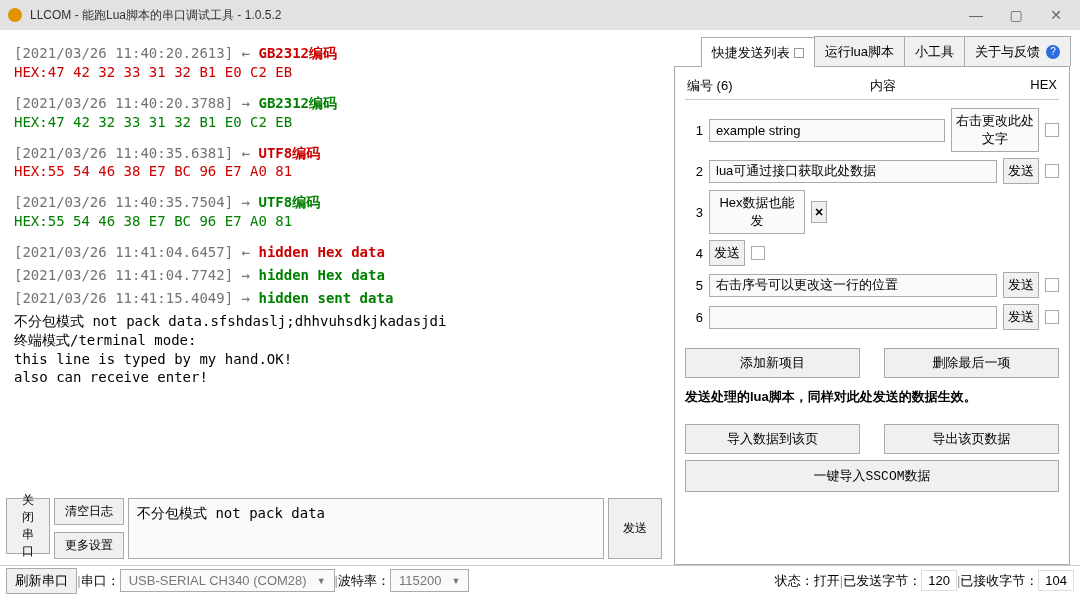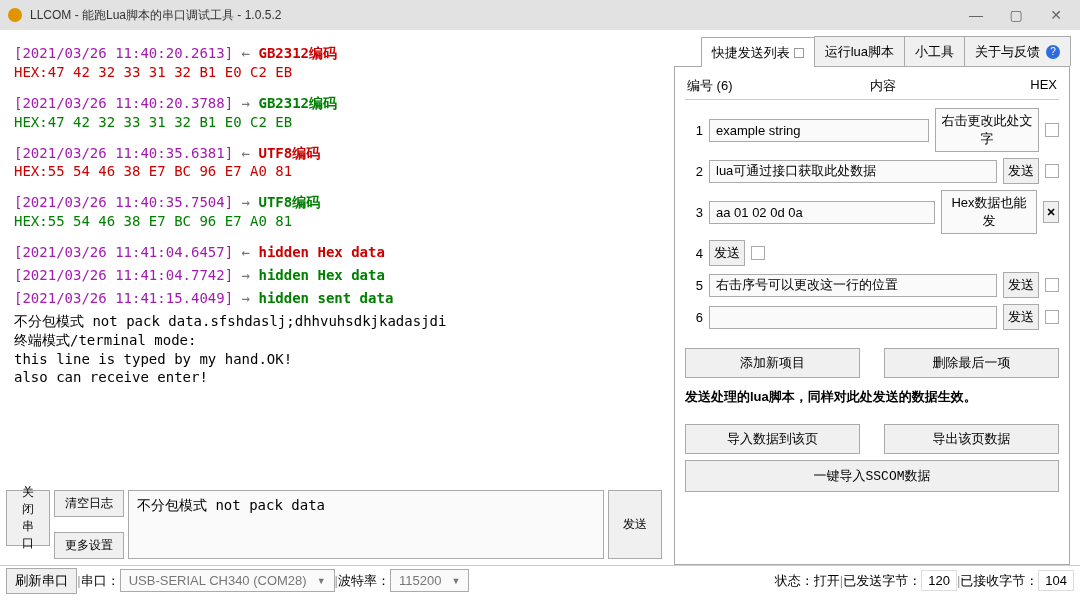--- a/index.html
+++ b/index.html
@@ -9,30 +9,30 @@
     .titlebar .app-icon { width: 14px; height: 14px; background: #e09400; border-radius: 50%; margin-right: 8px; }
     .titlebar .title { flex: 1; font-size: 12px; }
     .titlebar .btn { width: 40px; height: 30px; display: flex; align-items: center; justify-content: center; color: #666; font-size: 14px; }
     
     .content { display: flex; height: 535px; }
     .left { flex: 1; display: flex; flex-direction: column; padding: 6px 6px 0 6px; }
     .right { width: 412px; display: flex; flex-direction: column; padding: 6px 10px 0 6px; }
     
     .log-area { flex: 1; font-family: Consolas, monospace; font-size: 14px; line-height: 1.35; padding: 8px 0 8px 8px; overflow-y: auto; white-space: pre-wrap; }
     .log-entry { margin-bottom: 12px; }
-    .ts { color: #a21caf; }
+    .ts { color: #737373; }
     .arrow { color: #777; }
     .msg-red { color: #c00; font-weight: bold; }
     .msg-green { color: #008000; font-weight: bold; }
     .hex-red { color: #c00; }
     .hex-green { color: #008000; }
     .plain-green { color: #000000; }
     
     .bottom-controls { display: flex; gap: 4px; padding: 4px 0 6px 0; align-items: stretch; }
-    .side-btns2 { display: flex; flex-direction: column; gap: 15px; }
+    .side-btns2 { display: flex; flex-direction: column; gap: 7px; }
     .btn-std { background: #f0f0f0; border: 1px solid #aaa; padding: 4px 10px; font-size: 12px; cursor: pointer; }
     .btn-close-port { height: 56px; width: 44px; display:flex; align-items:center; justify-content:center; text-align:center; }
     .input-area { flex: 1; border: 1px solid #aaa; background: #fafafa; padding: 6px 8px; font-family: Consolas, monospace; font-size: 14px; resize: none; }
     .btn-send { width: 54px; display:flex; align-items:center; justify-content:center; }
     
     .tabs { display: flex; border-bottom: 1px solid #aaa; background:#fff;justify-content:flex-end; }
     .tab { padding: 6px 10px 5px; border: 1px solid #aaa; border-bottom: none; background: #f0f0f0; margin-right: -1px; font-size: 13px; cursor: pointer; display:flex; align-items:center; gap:4px;}
     .tab.active { background: #fff; position: relative; top: 1px; }
     .tab .tab-icon { display:inline-block; width:10px; height:10px; border:1px solid #999; }
     .tab:last-child .help-icon { display:inline-block; width:14px; height:14px; background:#2d6cdf; border-radius:50%; color:#fff; text-align:center; line-height:14px; font-size:10px; margin-left:2px;}
@@ -108,32 +108,31 @@
     <div class="quick-panel">
       <div class="qs-header">
         <span class="c1">编号 (6)</span>
         <span class="c2">内容</span>
         <span class="c3">HEX</span>
       </div>
       <div id="qs-rows">
           <div class="qs-row" style="margin-bottom: 6px;">
             <span class="num">1</span>
             <input class="content-input" value="example string" style="">
-            <span class="action" style="width:104px">右击更改此处文字</span>
+            <span class="action" style="width:88px">右击更改此处文字</span>
             <span class="chk"></span>
           </div>
           <div class="qs-row" style="margin-bottom: 6px;">
             <span class="num">2</span>
             <input class="content-input" value="lua可通过接口获取此处数据" style="">
             <span class="send-btn">发送</span>
             <span class="chk"></span>
           </div>
           <div class="qs-row" style="margin-bottom: 6px;">
             <span class="num">3</span>
-            <input class="content-input" value="aa 01 02 0d 0a" style="">
             <span class="action" style="width:96px">Hex数据也能发</span>
             <span class="close-x">✕</span>
           </div>
           <div class="qs-row" style="margin-bottom: 6px;">
             <span class="num">4</span>
             <span class="send-btn">发送</span>
             <span class="chk"></span>
           </div>
           <div class="qs-row" style="margin-bottom: 6px;">
             <span class="num">5</span>

